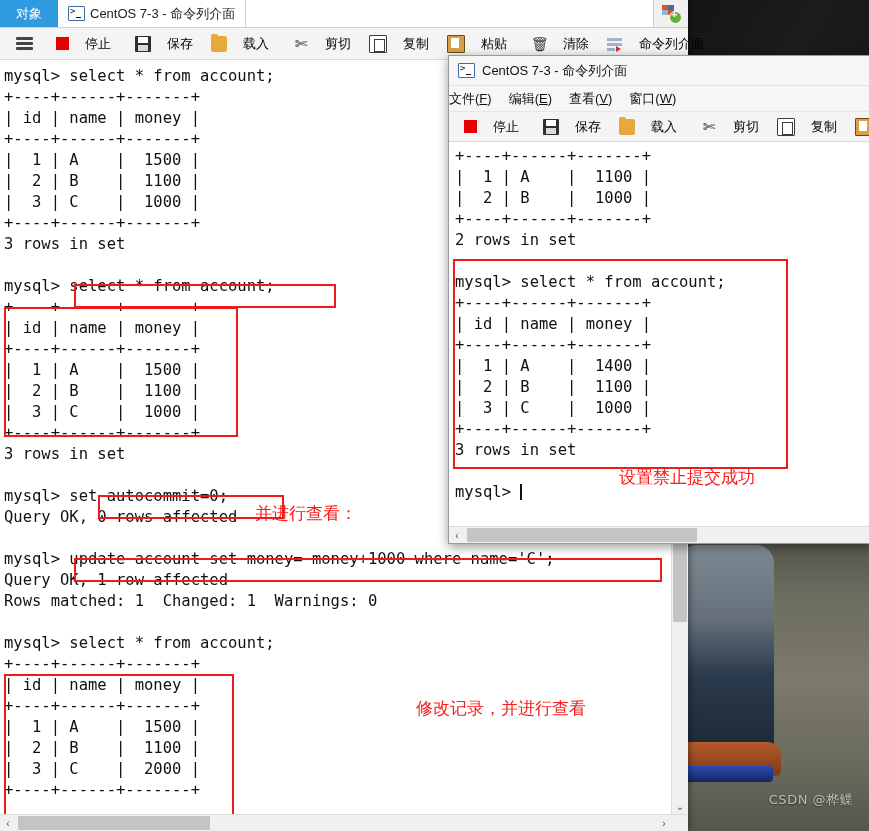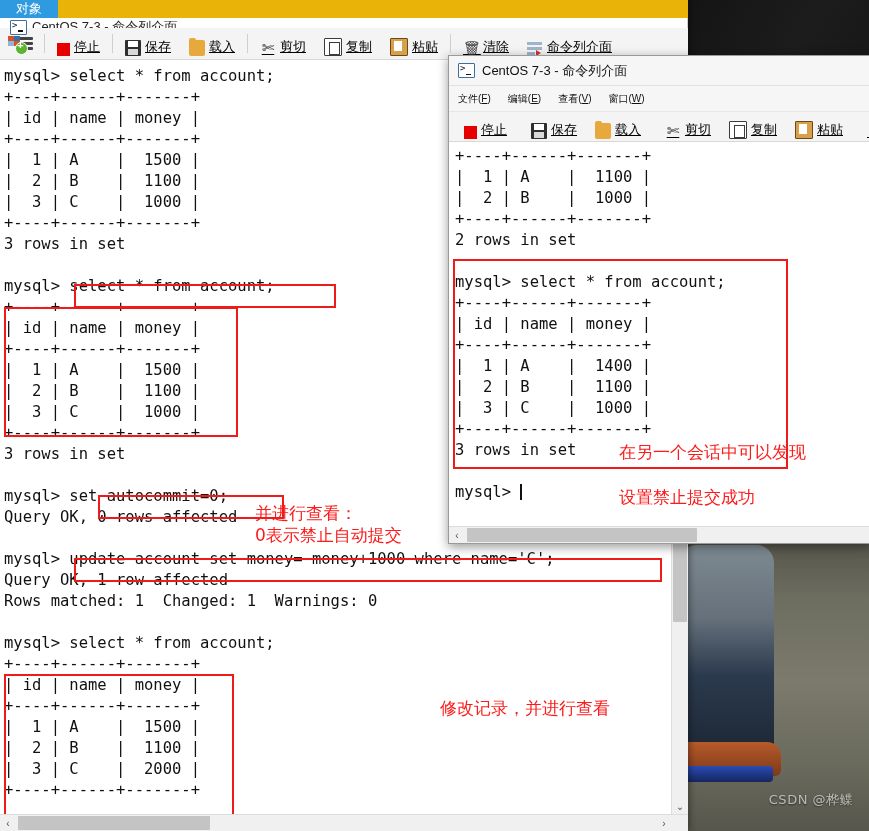--- a/index.html
+++ b/index.html
@@ -50,23 +50,22 @@
   }
 
   
   #main-window{
     position:absolute;left:0;top:0;width:688px;height:831px;
     background:#ffffff;display:flex;flex-direction:column;
     box-shadow:2px 0 6px rgba(0,0,0,.35);
   }
   
   .tabstrip{
-    height:27px;background:#eab308;display:flex;align-items:stretch;
+    height:27px;background:#fdba74;display:flex;align-items:stretch;
     border-bottom:1px solid #cfcfcf;
-    flex-direction:column;
   }
   .tab-obj{
     width:58px;background:#2f9ae0;color:#fff;display:flex;align-items:center;
     justify-content:center;font-size:13px;
   }
   .tab-sess{
     display:flex;align-items:center;gap:5px;padding:0 10px;background:#fff;
     border-right:1px solid #d0d0d0;font-size:13px;color:#222;
   }
   .tab-blank{flex:1;background:#fff;border-right:1px solid #d0d0d0;}
@@ -97,21 +96,21 @@
   }
   .ico-addsess i:nth-child(5):after{
     content:"+";position:absolute;left:1.5px;top:-4px;color:#fff;font-size:11px;font-weight:bold;
   }
 
   
   .toolbar{
     height:31px;background:#f4f4f4;border-bottom:1px solid #d8d8d8;
     display:flex;align-items:center;gap:0;padding-left:8px;font-size:13px;
   }
-  .tb-item{display:flex;align-items:flex-end;gap:4px;padding:0 9px;height:25px;cursor:default;white-space:nowrap;text-decoration:underline;}
+  .tb-item{display:flex;align-items:center;gap:16px;padding:0 9px;height:25px;cursor:default;white-space:nowrap;}
   .tb-sep{width:1px;height:19px;background:#cfcfcf;margin:0 3px;}
   .hamburger{display:flex;flex-direction:column;gap:2.5px;padding:0 8px;}
   .hamburger span{display:block;width:17px;height:2.5px;background:#444;border-radius:1px;}
 
   .ic{width:16px;height:16px;flex:none;position:relative;display:inline-block;}
   .ic-stop{background:#e60000;width:13px;height:13px;}
   .ic-save{background:#2f2f2f;border-radius:1px;}
   .ic-save:before{content:"";position:absolute;left:3px;top:1px;width:10px;height:6px;background:#fff;}
   .ic-save:after{content:"";position:absolute;left:3px;bottom:1px;width:10px;height:6px;background:#d9d9d9;}
   .ic-folder{background:#e8a93c;border-radius:2px;}
@@ -163,21 +162,21 @@
     position:absolute;left:448px;top:55px;width:421px;height:487px;
     background:#fff;border:1px solid #9a9a9a;
     box-shadow:0 3px 10px rgba(0,0,0,.4);display:flex;flex-direction:column;
   }
   .fw-title{
     height:29px;background:#f6f6f6;display:flex;align-items:center;gap:7px;
     padding-left:9px;border-bottom:1px solid #e2e2e2;font-size:13px;color:#111;
   }
   .fw-menu{
     height:25px;background:#f6f6f6;display:flex;align-items:center;gap:17px;
-    padding-left:9px;font-size:10px;color:#111;border-bottom:1px solid #e6e6e6;
+    padding-left:0;font-size:13px;color:#111;border-bottom:1px solid #e6e6e6;
   }
   .fw-menu span u{text-decoration:underline;}
   .fw-toolbar{
     height:29px;background:#f4f4f4;border-bottom:1px solid #d8d8d8;
     display:flex;align-items:center;padding-left:6px;font-size:13px;overflow:hidden;
   }
   .fw-term{
     flex:1;position:relative;overflow:hidden;background:#fff;
     font-family:"DejaVu Sans Mono","Liberation Mono",monospace;
     font-size:15.5px;line-height:21px;color:#111;padding:4px 0 0 6px;white-space:pre;
@@ -270,22 +269,21 @@
   <div class="term-wrap">
     <div class="term" id="main-term"><div>mysql&gt; select * from account;</div><div>+----+------+-------+</div><div>| id | name | money |</div><div>+----+------+-------+</div><div>|  1 | A    |  1500 |</div><div>|  2 | B    |  1100 |</div><div>|  3 | C    |  1000 |</div><div>+----+------+-------+</div><div>3 rows in set</div><div>&nbsp;</div><div>mysql&gt; select * from account;</div><div>+----+------+-------+</div><div>| id | name | money |</div><div>+----+------+-------+</div><div>|  1 | A    |  1500 |</div><div>|  2 | B    |  1100 |</div><div>|  3 | C    |  1000 |</div><div>+----+------+-------+</div><div>3 rows in set</div><div>&nbsp;</div><div>mysql&gt; set autocommit=0;</div><div>Query OK, 0 rows affected</div><div>&nbsp;</div><div>mysql&gt; update account set money= money+1000 where name='C';</div><div>Query OK, 1 row affected</div><div>Rows matched: 1  Changed: 1  Warnings: 0</div><div>&nbsp;</div><div>mysql&gt; select * from account;</div><div>+----+------+-------+</div><div>| id | name | money |</div><div>+----+------+-------+</div><div>|  1 | A    |  1500 |</div><div>|  2 | B    |  1100 |</div><div>|  3 | C    |  2000 |</div><div>+----+------+-------+</div></div>
 
     <div class="rbox" style="left:74px;top:224px;width:262px;height:24px;"></div>
     <div class="rbox" style="left:4px;top:247px;width:234px;height:130px;"></div>
     <div class="rbox" style="left:98px;top:435px;width:186px;height:24px;"></div>
     <div class="rbox" style="left:74px;top:498px;width:588px;height:24px;"></div>
     <div class="rbox" style="left:4px;top:614px;width:230px;height:152px;"></div>
 
     <div class="rtext" style="left:255px;top:442px;">并进行查看：</div>
-    <div class="rtext" style="left:255px;top:464px;">0表示禁止自动提交</div>
-    <div class="rtext" style="left:440px;top:637px;">修改记录，并进行查看</div>
+    <div class="rtext" style="left:416px;top:637px;">修改记录，并进行查看</div>
 
     <div class="vscroll">
       <div class="vthumb" style="top:2px;height:560px;"></div>
       <div class="vbtn" style="bottom:0;">⌄</div>
     </div>
   </div>
 
   <div class="hscroll">
     <div class="hbtn">‹</div>
     <div class="hthumb" style="left:18px;width:192px;"></div>
@@ -337,20 +335,19 @@
     <div class="tb-sep"></div>
     <div class="tb-item">
       <span class="ic ic-trash">🗑</span>
 
     </div>
   </div>
 
   <div class="fw-term" id="float-term"><div>+----+------+-------+</div><div>|  1 | A    |  1100 |</div><div>|  2 | B    |  1000 |</div><div>+----+------+-------+</div><div>2 rows in set</div><div>&nbsp;</div><div>mysql&gt; select * from account;</div><div>+----+------+-------+</div><div>| id | name | money |</div><div>+----+------+-------+</div><div>|  1 | A    |  1400 |</div><div>|  2 | B    |  1100 |</div><div>|  3 | C    |  1000 |</div><div>+----+------+-------+</div><div>3 rows in set</div><div>&nbsp;</div><div>mysql&gt; <span class="caret"></span></div></div>
 
   <div class="rbox" style="left:4px;top:203px;width:335px;height:210px;"></div>
-  <div class="rtext" style="left:170px;top:385px;">在另一个会话中可以发现</div>
-  <div class="rtext" style="left:170px;top:430px;">设置禁止提交成功</div>
+  <div class="rtext" style="left:170px;top:410px;">设置禁止提交成功</div>
 
   <div class="hscroll">
     <div class="hbtn">‹</div>
     <div class="hthumb" style="left:18px;width:230px;"></div>
   </div>
 </div>
 
 </body></html>

